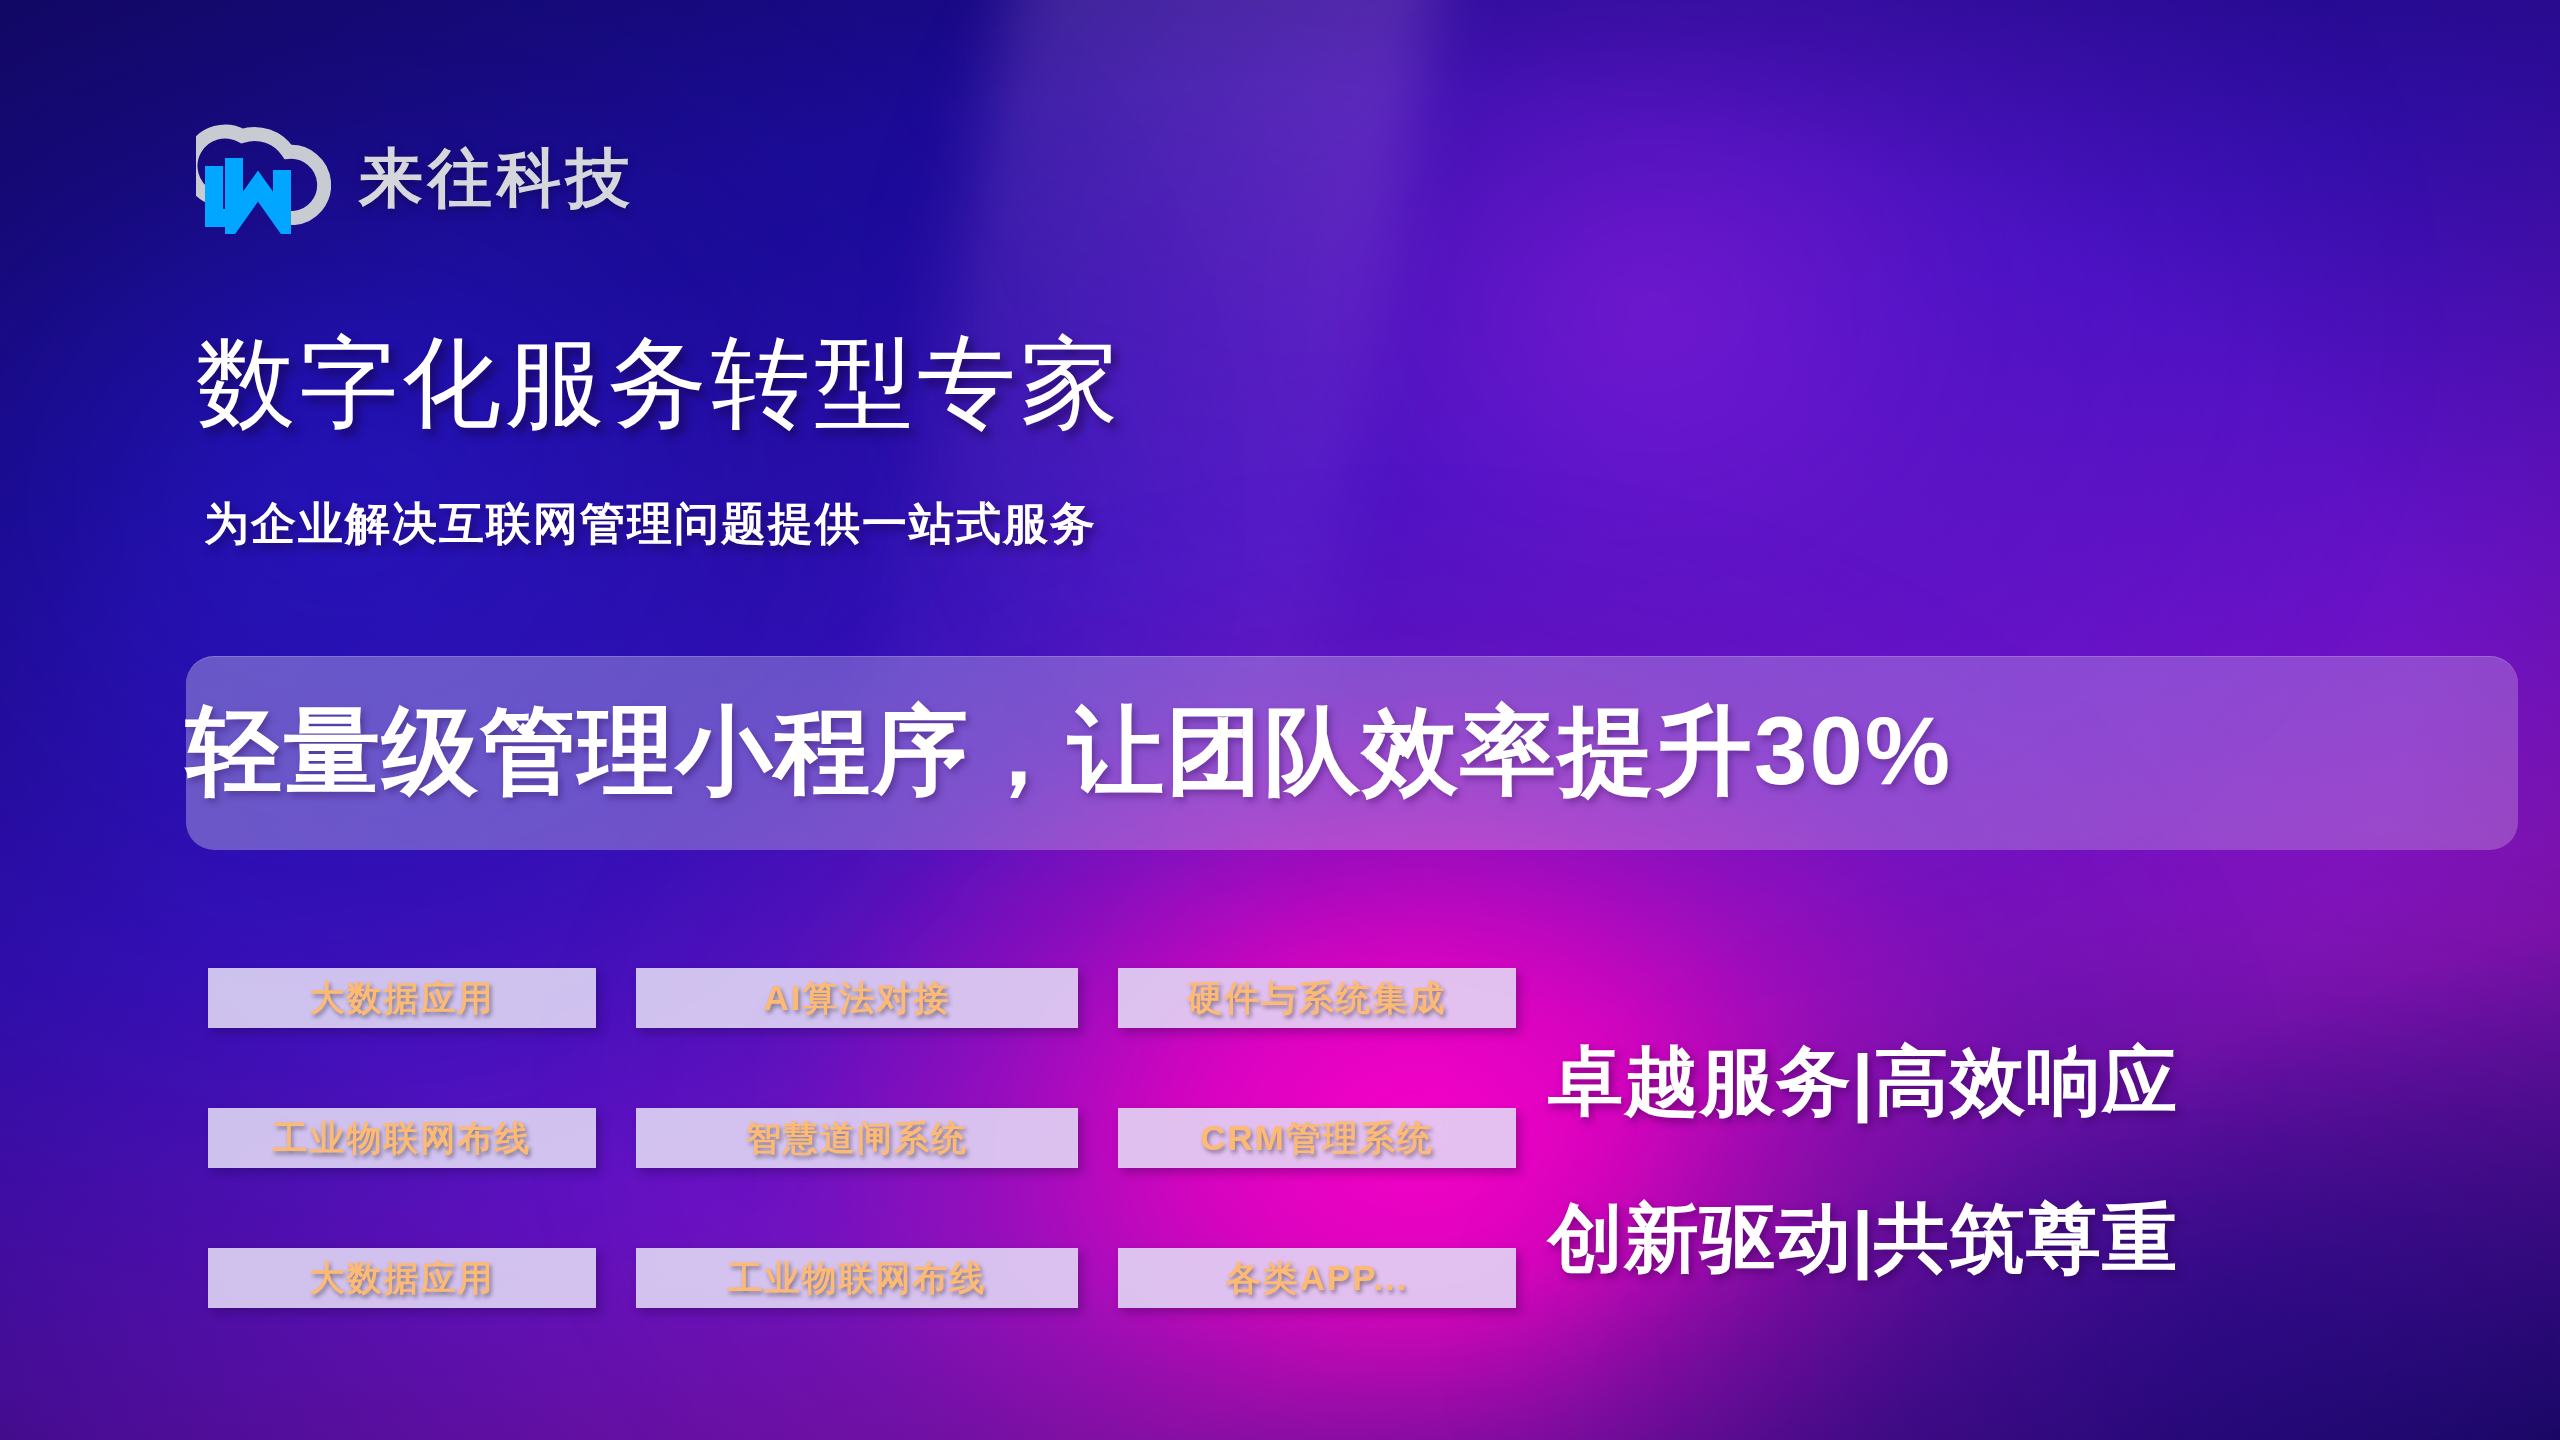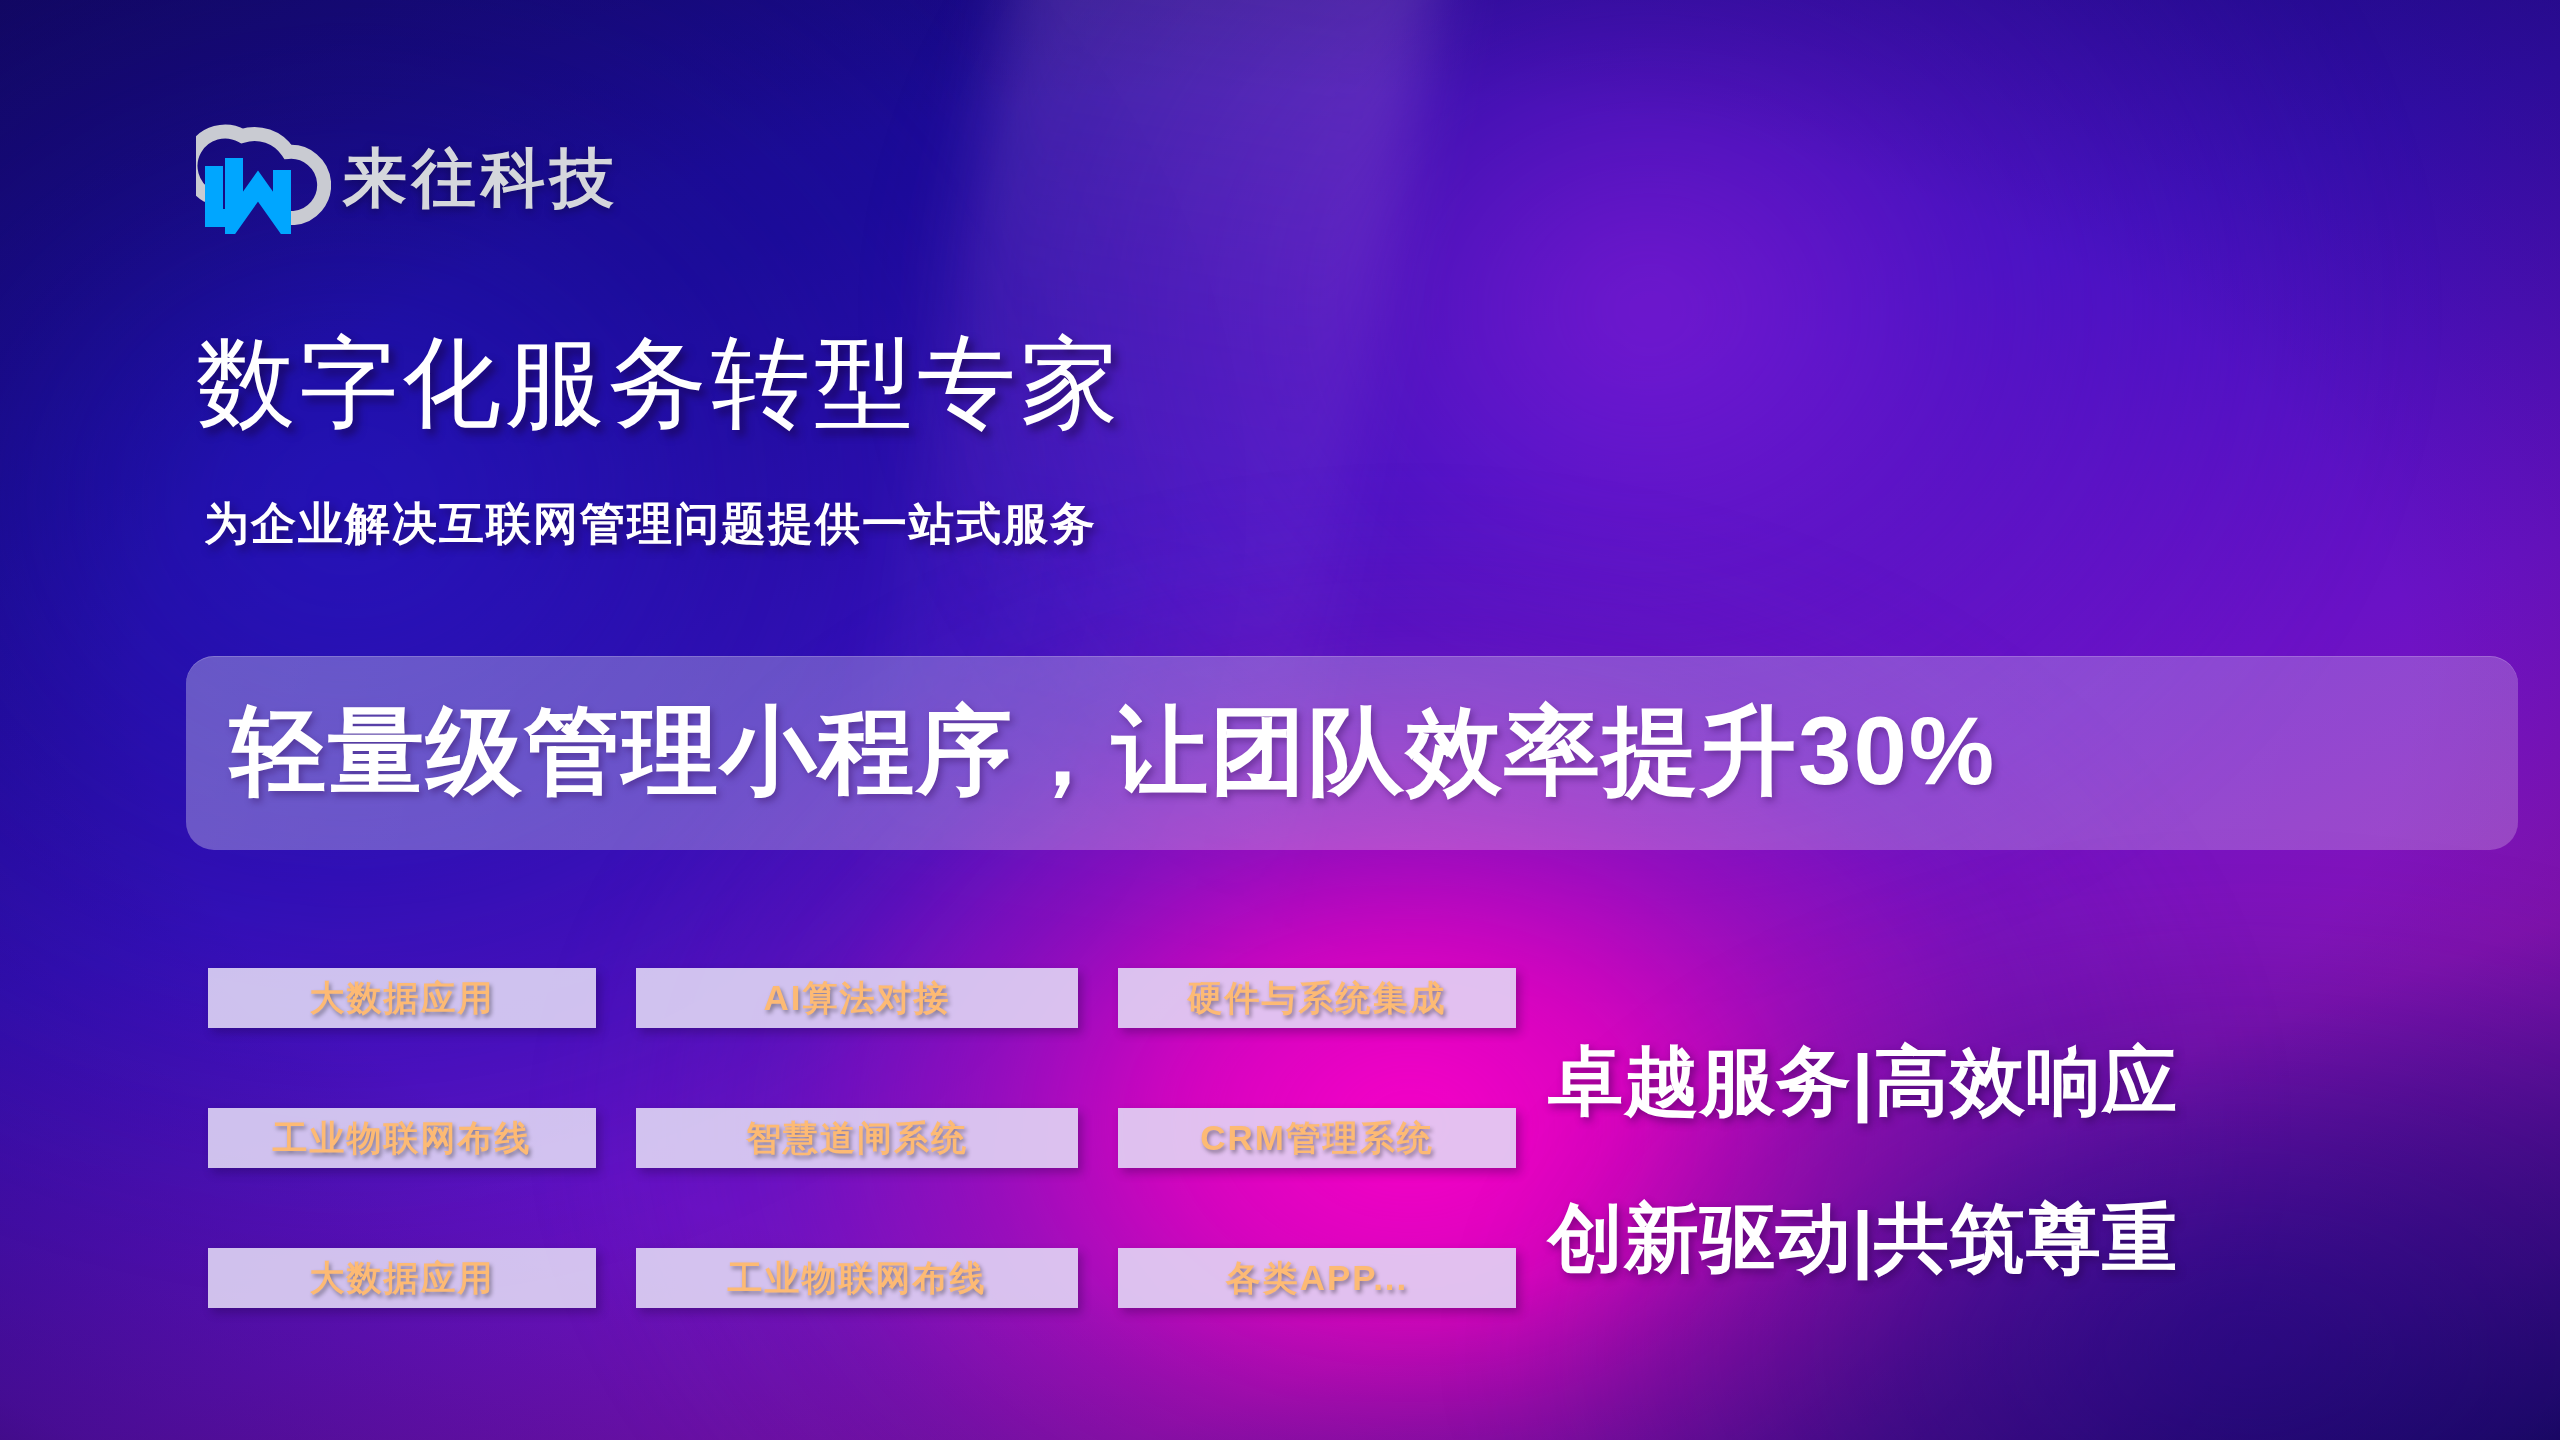--- a/index.html
+++ b/index.html
@@ -112,21 +112,21 @@
     inset: 0;
   }
 
   
   .logo-row {
     position: absolute;
     left: 196px;
     top: 122px;
     display: flex;
     align-items: center;
-    gap: 12px;
+    gap: 28px;
   }
   .logo-mark { width: 135px; height: 112px; display: block; }
   .logo-name {
     font-size: 64px;
     font-weight: 700;
     color: #d5d7dc;
     letter-spacing: 5px;
     white-space: nowrap;
     text-shadow: 0 3px 10px rgba(0,0,0,0.35);
   }
@@ -172,21 +172,20 @@
     box-shadow: inset 0 1px 0 rgba(255,255,255,0.18);
     display: flex;
     align-items: center;
   }
   .highlight-text {
     font-size: 96px;
     font-weight: 700;
     color: #ffffff;
     letter-spacing: 2px;
     white-space: nowrap;
-    margin-left: 44px;
     text-shadow: 3px 4px 7px rgba(40, 0, 70, 0.34);
   }
 
   
   .tag-grid {
     position: absolute;
     left: 208px;
     top: 968px;
     display: grid;
     grid-template-columns: 388px 442px 398px;

